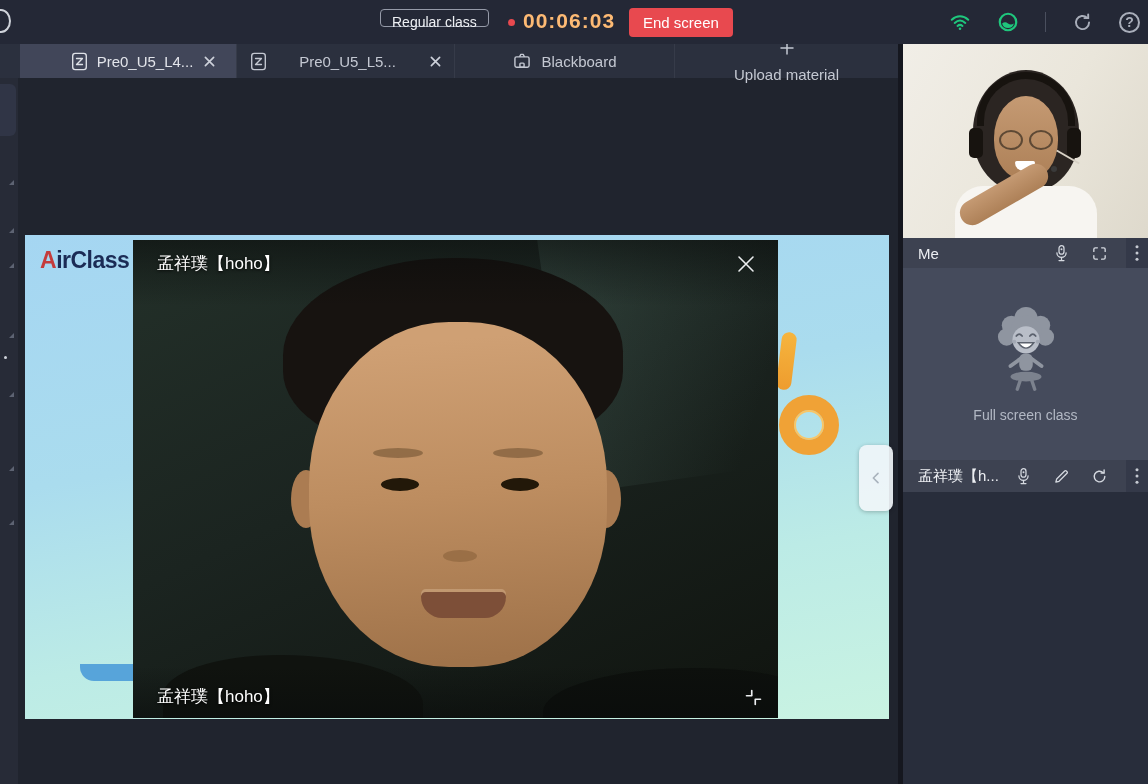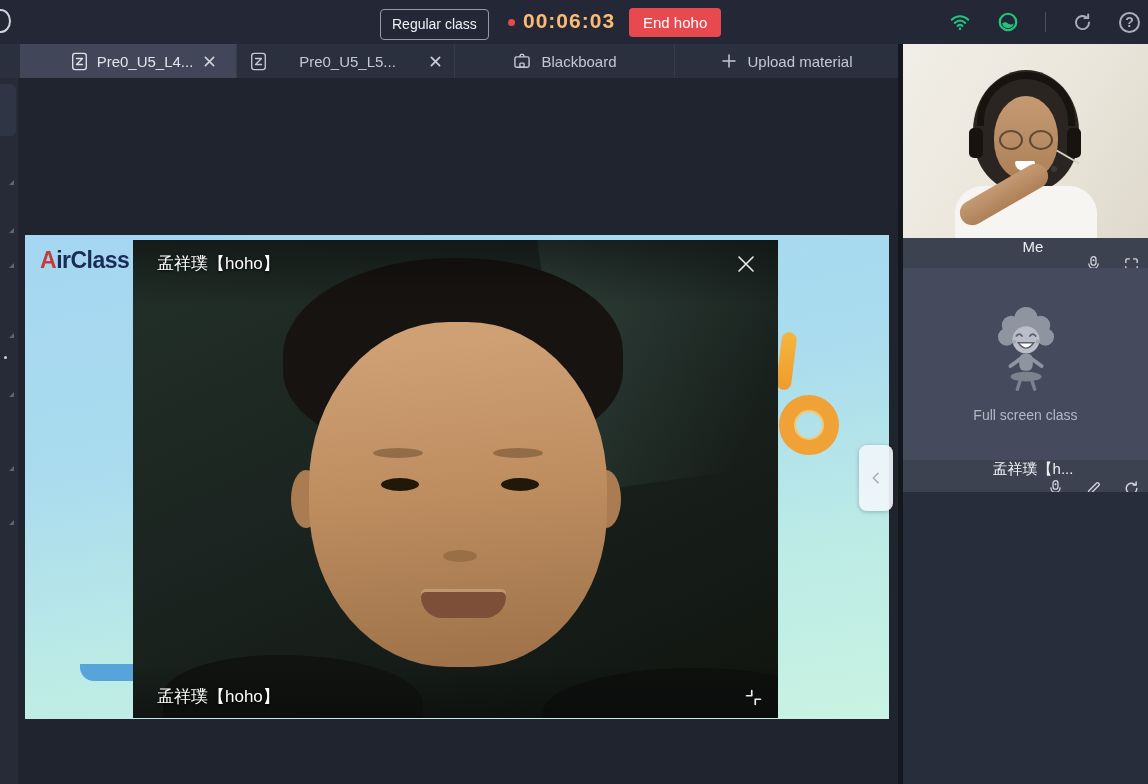--- a/index.html
+++ b/index.html
@@ -4,42 +4,42 @@
 <style>
   * { margin:0; padding:0; box-sizing:border-box; }
   html,body { width:1148px; height:784px; overflow:hidden; background:#1f232d;
     font-family:"Liberation Sans", sans-serif; }
   .app { position:relative; width:1148px; height:784px; }
 
   
   .topbar { position:absolute; left:0; top:0; width:1148px; height:44px; background:#242836; z-index:20; }
   .cropped-glyph { position:absolute; left:-9px; top:9px; width:20px; height:24px;
     border:2px solid #cfd3da; border-radius:50%; }
-  .btn-regular { position:absolute; left:380px; top:9px; height:31px; padding:0 11px;
+  .btn-regular { position:absolute; left:380px; top:9px; height:18px; padding:0 11px;
     background:transparent; border:1px solid #959aa8; border-radius:4px;
     color:#eef0f4; font-size:14px; line-height:25px; }
   .rec-dot { position:absolute; left:508px; top:19px; width:7px; height:7px; border-radius:50%; background:#e8494f; }
   .timer { position:absolute; left:523px; top:9px; color:#fdba74; font-size:21px; font-weight:700; letter-spacing:1px; }
   .btn-end { position:absolute; left:629px; top:8px; height:29px; padding:0 14px;
     background:#e8494f; border:none; border-radius:4px; color:#fff; font-size:15px; line-height:29px; }
   .topbar-icons { position:absolute; right:8px; top:0; height:44px; display:flex; align-items:center; gap:26px; }
   .tb-divider { width:1px; height:20px; background:#4a4f5e; }
   .icon { display:inline-flex; align-items:center; justify-content:center; }
   .help-circle { width:21px; height:21px; border:2px solid #a9aeba; border-radius:50%;
     color:#a9aeba; font-size:14px; font-weight:700; display:flex; align-items:center; justify-content:center; }
 
   
   .tabbar { position:absolute; left:0; top:44px; width:898px; height:34px; background:#2b303e;
     display:flex; z-index:10; }
   .tab-spacer { width:20px; }
   .tab { height:34px; display:flex; align-items:center; justify-content:center; gap:9px;
     color:#c4c8d2; font-size:15px; border-right:1px solid #363b49; }
   .tab.active { background:#414659; color:#e2e4ea; }
   .tab .x { margin-left:2px; display:flex; }
-  .w-tab1 { width:217px;padding-left:30px; } .w-tab2 { width:218px;gap:32px; } .w-bb { width:220px; } .w-up { width:223px; border-right:none; }
+  .w-tab1 { width:217px;padding-left:30px; } .w-tab2 { width:218px;gap:32px; } .w-bb { width:220px; } .w-up { width:223px; border-right:none;flex-direction:column; }
 
   
   .left-toolbar { position:absolute; left:0; top:78px; width:18px; height:706px; background:#272b37; z-index:9; }
   .tool-active { position:absolute; left:0; top:6px; width:16px; height:52px; background:#303546; border-radius:0 6px 6px 0; }
   .tool-mark { position:absolute; left:9px; width:0; height:0;
     border-left:5px solid transparent; border-bottom:5px solid #5d6372; }
   .tool-dot { position:absolute; left:4px; top:278px; width:3px; height:3px; border-radius:50%; background:#cfd3da; }
 
   
   .stage { position:absolute; left:0; top:78px; width:898px; height:706px; background:#20242e; }
@@ -95,21 +95,21 @@
   .vo-compress { position:absolute; right:14px; bottom:10px; cursor:pointer; }
 
   
   .handle { position:absolute; left:859px; top:445px; width:34px; height:66px; z-index:6;
     background:rgba(240,245,249,.92); border-radius:8px; box-shadow:0 1px 4px rgba(0,0,0,.25);
     display:flex; align-items:center; justify-content:center; }
 
   
   .sidebar { position:absolute; left:898px; top:44px; width:250px; height:740px; background:#282d3b;
     border-left:5px solid #15171f; z-index:15; }
-  .sidebar > * { left:0;flex-direction:column; }
+  .sidebar > * { left:0; }
   .teacher-video { position:absolute; top:0; width:245px; height:194px; overflow:hidden;
     background:linear-gradient(120deg,#f1eee7 0%, #eae6db 55%, #ded9cc 100%); }
   .tv-hair { position:absolute; left:70px; top:26px; width:106px; height:122px; background:#2b2522; border-radius:52% 52% 48% 48%; }
   .tv-band { position:absolute; left:74px; top:28px; width:98px; height:54px; border:7px solid #17130f;
     border-bottom:none; border-radius:60px 60px 0 0; }
   .tv-cup-l { position:absolute; left:66px; top:84px; width:14px; height:30px; background:#17130f; border-radius:5px; }
   .tv-cup-r { position:absolute; left:164px; top:84px; width:14px; height:30px; background:#17130f; border-radius:5px; }
   .tv-face { position:absolute; left:91px; top:52px; width:64px; height:84px;
     background:linear-gradient(#c59a73,#ad8057); border-radius:50% 50% 47% 47%; }
   .tv-glass-l { position:absolute; left:96px; top:86px; width:24px; height:20px; border:2px solid rgba(70,55,40,.8); border-radius:50%; }
@@ -140,21 +140,21 @@
 </head>
 <body>
 
 <div class="app">
 
   <header class="topbar">
     <div class="cropped-glyph"></div>
     <button class="btn-regular">Regular class</button>
     <span class="rec-dot"></span>
     <span class="timer">00:06:03</span>
-    <button class="btn-end">End hoho</button>
+    <button class="btn-end">End screen</button>
     <div class="topbar-icons">
       <span class="icon">
         <svg width="22" height="22" viewBox="0 0 24 24" fill="none" stroke="#1fc77d" stroke-width="2.2" stroke-linecap="round">
           <path d="M3 9.5c5.5-5 12.5-5 18 0"></path>
             <path d="M6.2 13c3.6-3.2 8-3.2 11.6 0"></path>
             <path d="M9.3 16.3c1.7-1.5 3.7-1.5 5.4 0"></path>
           <circle cx="12" cy="19.3" r="1.4" fill="#1fc77d" stroke="none"></circle>
         </svg>
       </span>
       <span class="icon">

